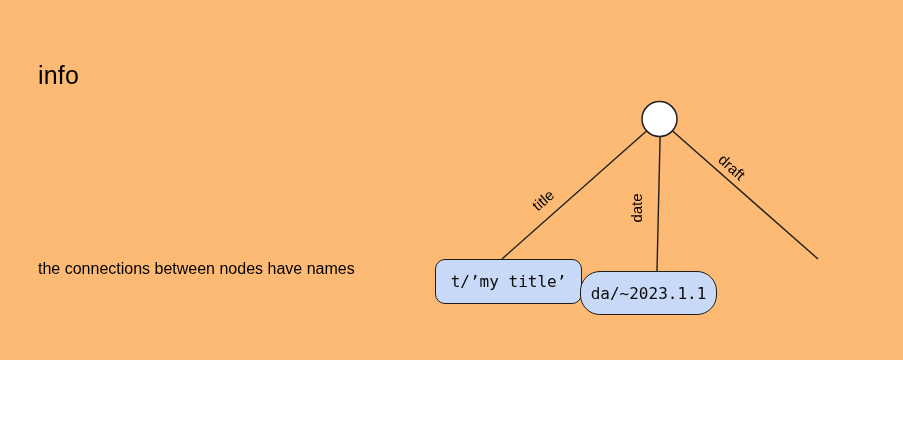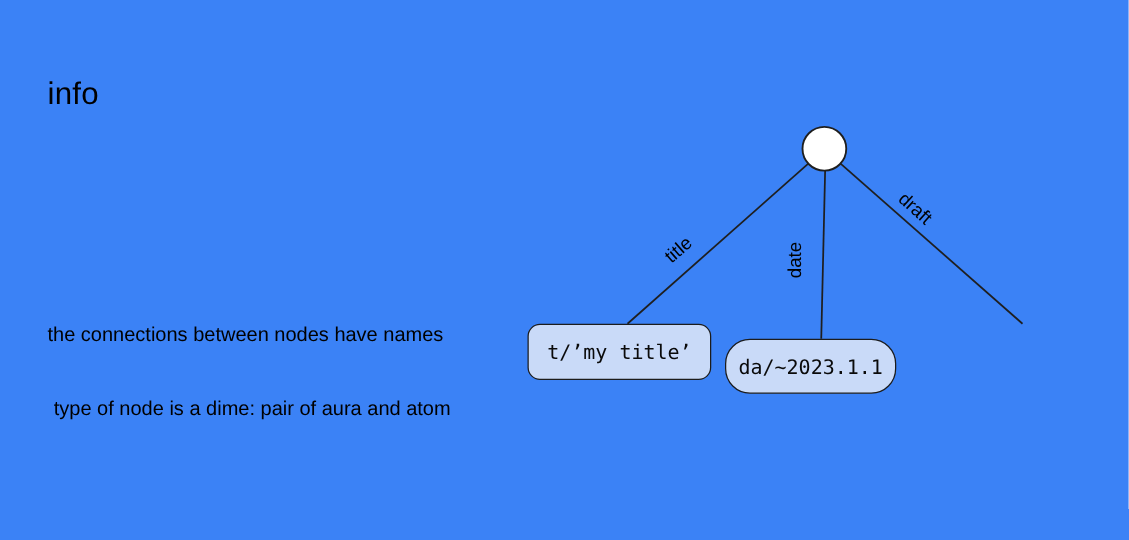--- a/index.html
+++ b/index.html
@@ -1,20 +1,20 @@
 <!DOCTYPE html>
 <html><head>
 <meta charset="utf-8">
 <style>
   html, body { margin: 0; padding: 0; background: #ffffff; }
   .canvas {
     position: relative;
     width: 903px;
-    height: 432px;
-    background: #3b82f6;
+    height: 360px;
+    background: #fdba74;
     overflow: hidden;
     font-family: "Liberation Sans", sans-serif;
     color: #000000;
   }
   .heading {
     position: absolute;
     left: 38px;
     top: 61px;
     margin: 0;
     font-size: 25px;
@@ -56,33 +56,32 @@
     border: 1.5px solid #1c1c1c;
     border-radius: 10px;
     display: flex;
     align-items: center;
     justify-content: center;
     font-family: "DejaVu Sans Mono", monospace;
     font-size: 16px;
     color: #0a0a0a;
     white-space: nowrap;
   }
-  .box-title { left: 422px; top: 259px; width: 147px; height: 45px; text-align: center; }
+  .box-title { left: 435px; top: 259px; width: 147px; height: 45px; text-align: center; }
   .box-date  { left: 580px; top: 271px; width: 137px; height: 44px; border-radius: 20px; }
   .box-draft { left: 760px; top: 259px; width: 113px; height: 44px; }
 </style>
 </head>
 <body>
 
 <div class="canvas">
 
   <h1 class="heading">info</h1>
 
   <p class="note n2">the connections between nodes have names</p>
-  <p class="note n3">type of node is a dime: pair of aura and atom</p>
 
   <svg class="diagram-svg" viewBox="0 0 903 432" xmlns="http://www.w3.org/2000/svg">
     <line x1="659.5" y1="119.5" x2="502" y2="259" stroke="#1f1f1f" stroke-width="1.4"></line>
     <line x1="660.5" y1="119.5" x2="657" y2="271" stroke="#1f1f1f" stroke-width="1.4"></line>
     <line x1="659.5" y1="119.5" x2="818" y2="259" stroke="#1f1f1f" stroke-width="1.4"></line>
     <circle cx="659.5" cy="119" r="17.5" fill="#ffffff" stroke="#1f1f1f" stroke-width="1.5"></circle>
   </svg>
 
   <span class="edge-label label-title">title</span>
   <span class="edge-label label-date">date</span>

